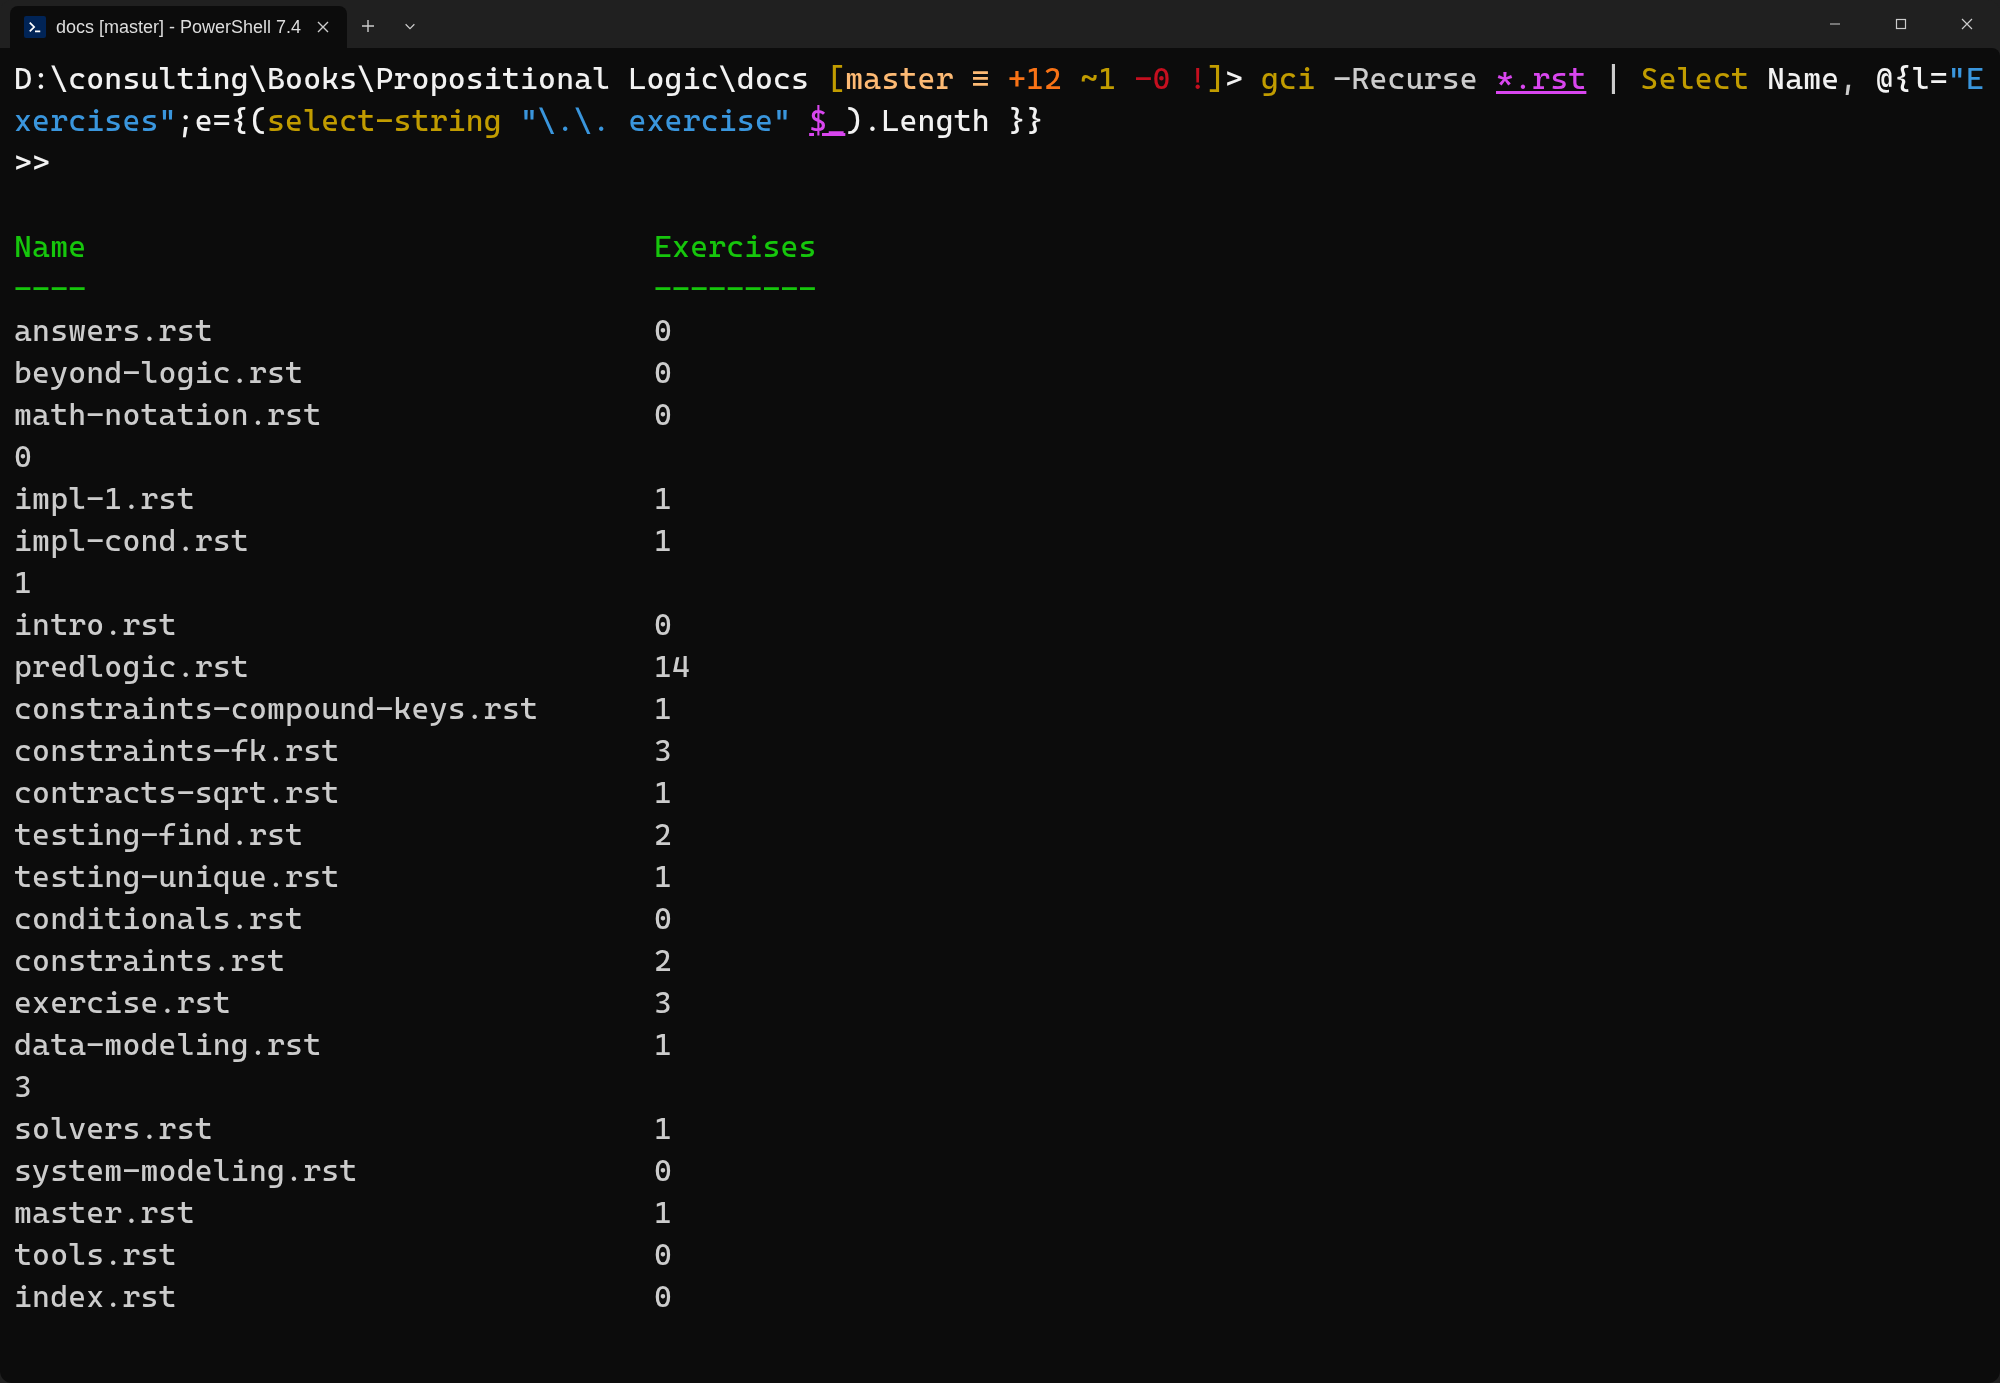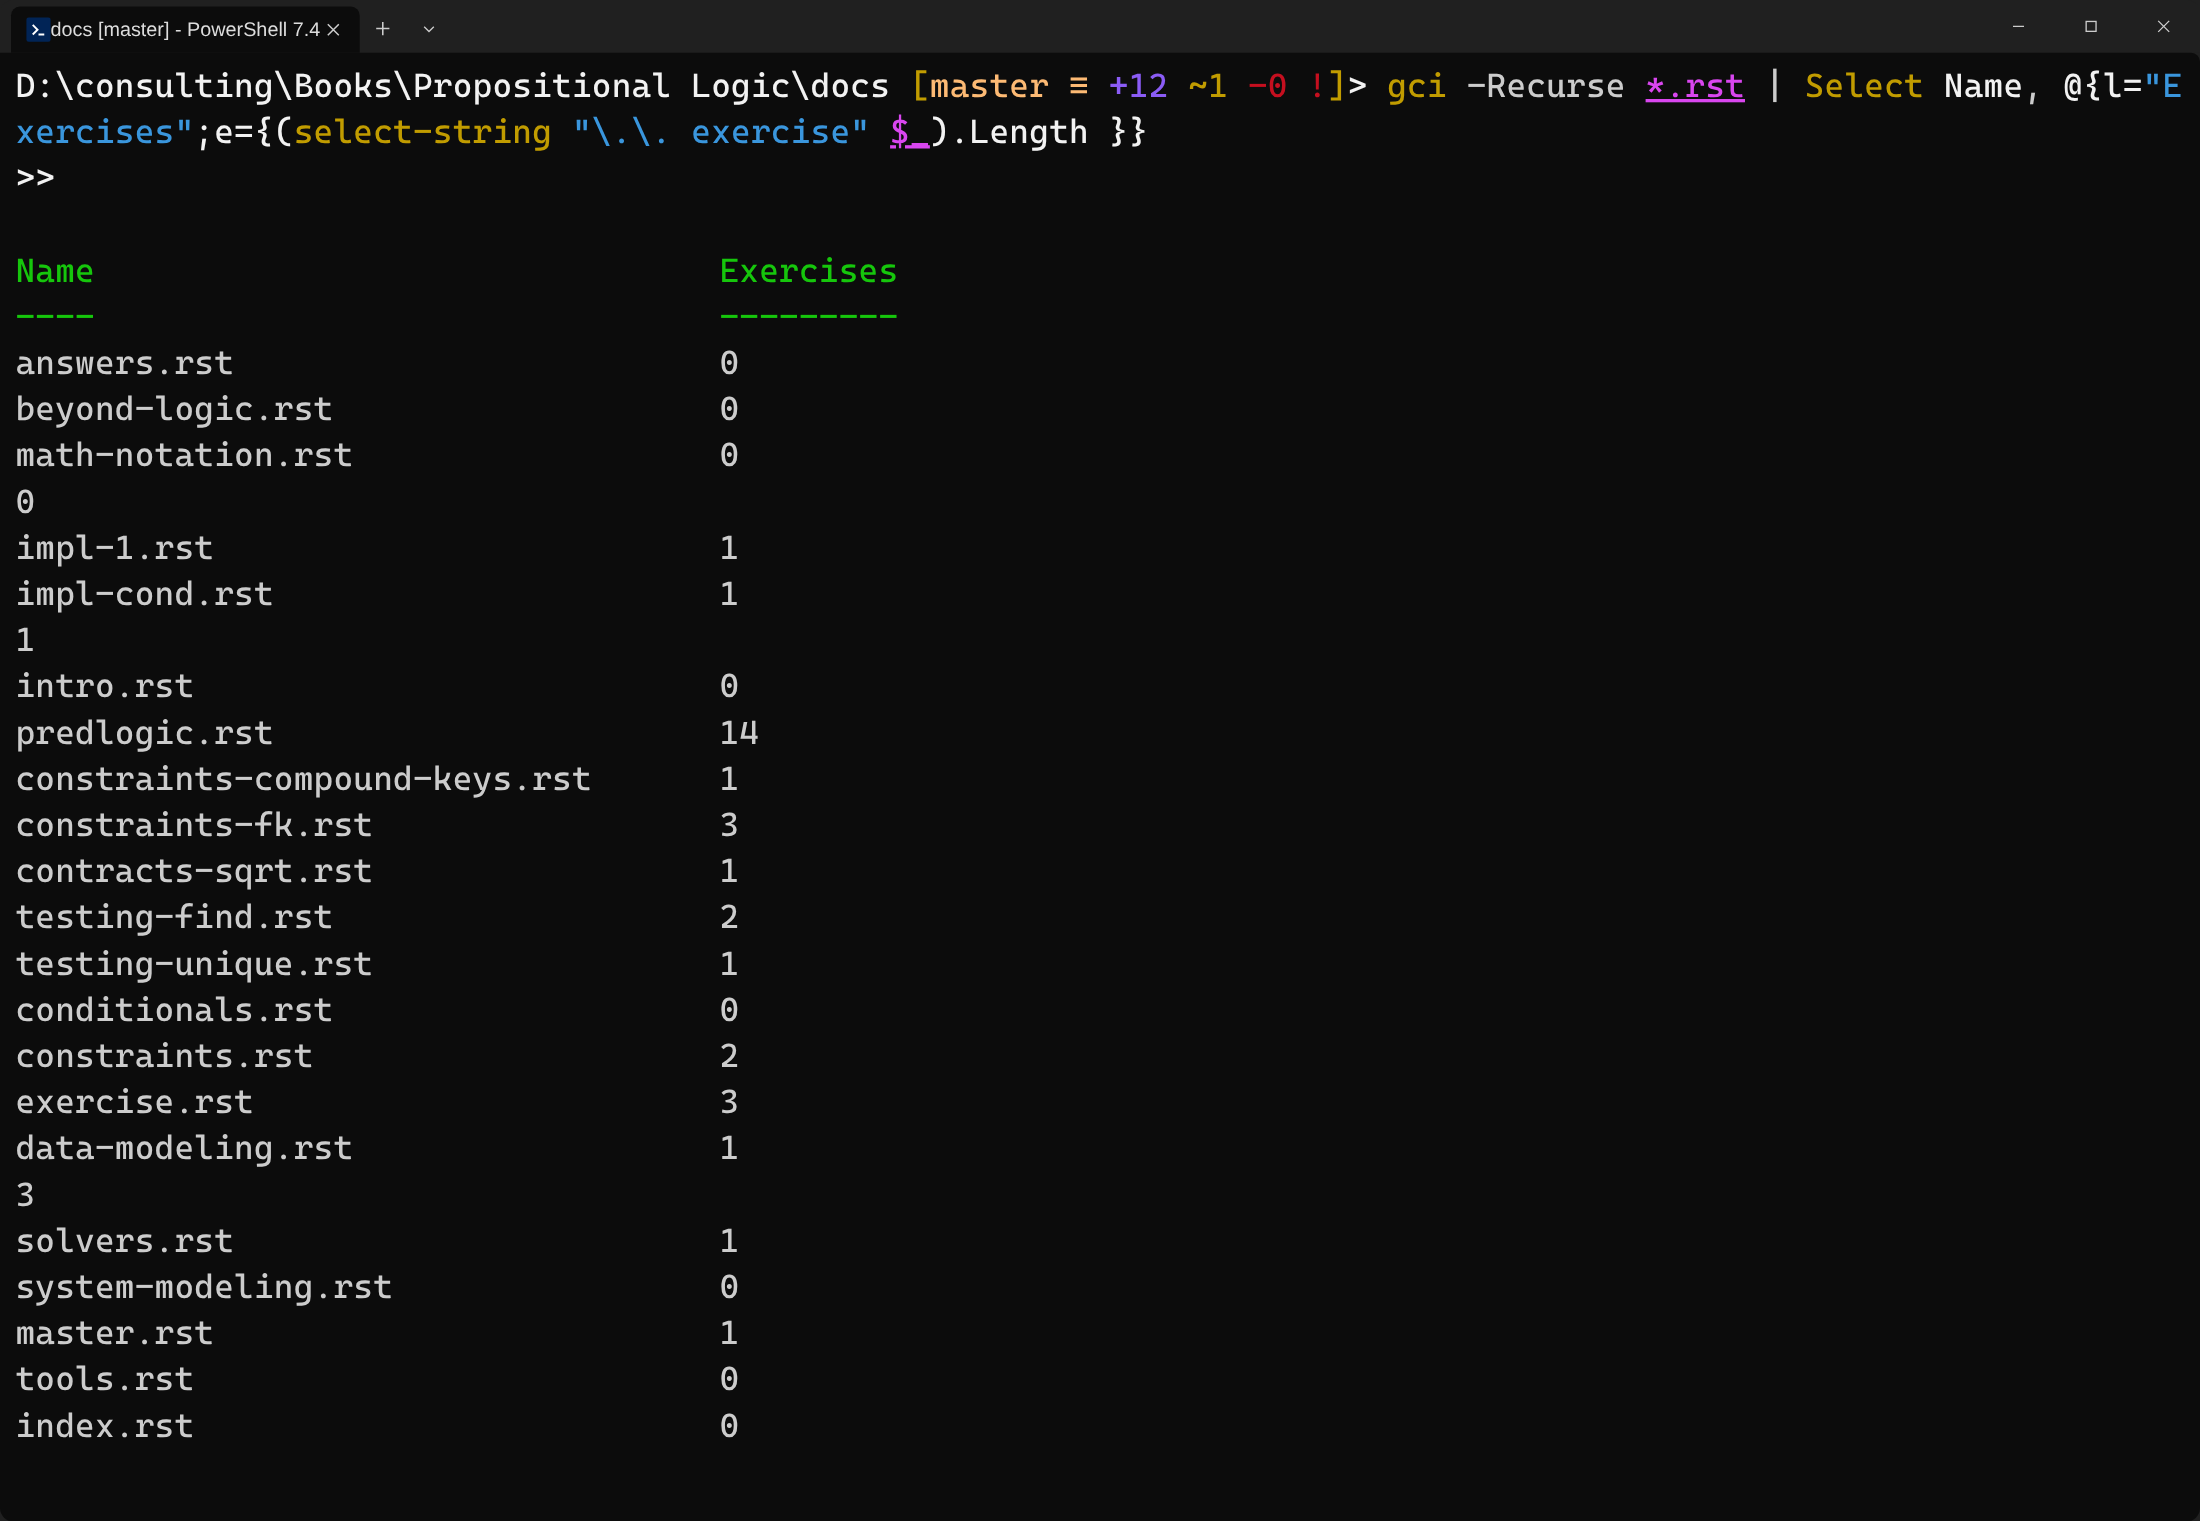--- a/index.html
+++ b/index.html
@@ -31,20 +31,21 @@
   }
   .tab {
     display: flex;
     align-items: center;
     height: 42px;
     background: #0c0c0c;
     border-radius: 8px 8px 0 0;
     padding: 0 12px 0 14px;
     margin-top: 6px;
     margin-left: 10px;
+    gap: 10px;
     min-width: 300px;
     font-size: 18px;
     color: #dddddd;
   }
   .tab-icon {
     width: 22px;
     height: 22px;
     background: #012456;
     border-radius: 2px;
     display: flex;
@@ -109,21 +110,21 @@
     border-radius: 0 8px 0 0;
     letter-spacing: 0.2px;
   }
   .terminal pre {
     font-family: 'Cascadia Mono', 'Consolas', monospace;
     white-space: pre-wrap;
     word-break: break-all;
   }
   .c-gray    { color: #cccccc; }
   .c-cyan    { color: #fdba74; }
-  .c-green   { color: #8b5cf6; }
+  .c-green   { color: #f97316; }
   .c-red     { color: #c50f1f; }
   .c-yellow  { color: #c19c00; }
   .c-teal    { color: #d946ef; text-decoration: underline; }
   .c-whiteb  { color: #f2f2f2; }
   .c-string  { color: #3a96dd; }
   
   .table-output {
     margin-top: 42px;
     font-size: 30.5px;
     line-height: 42px;

